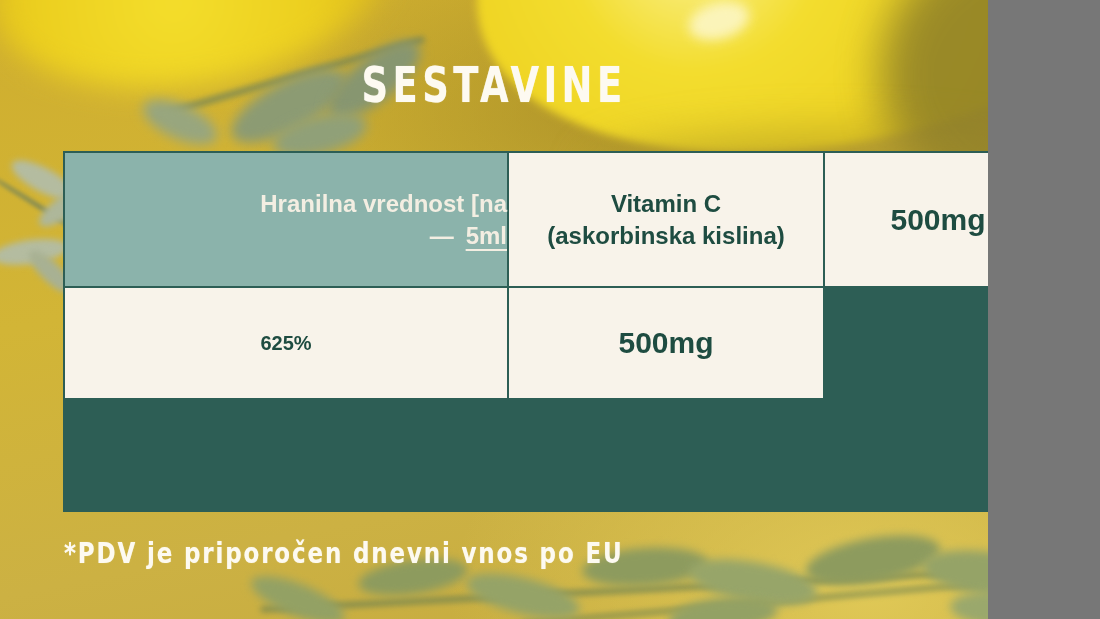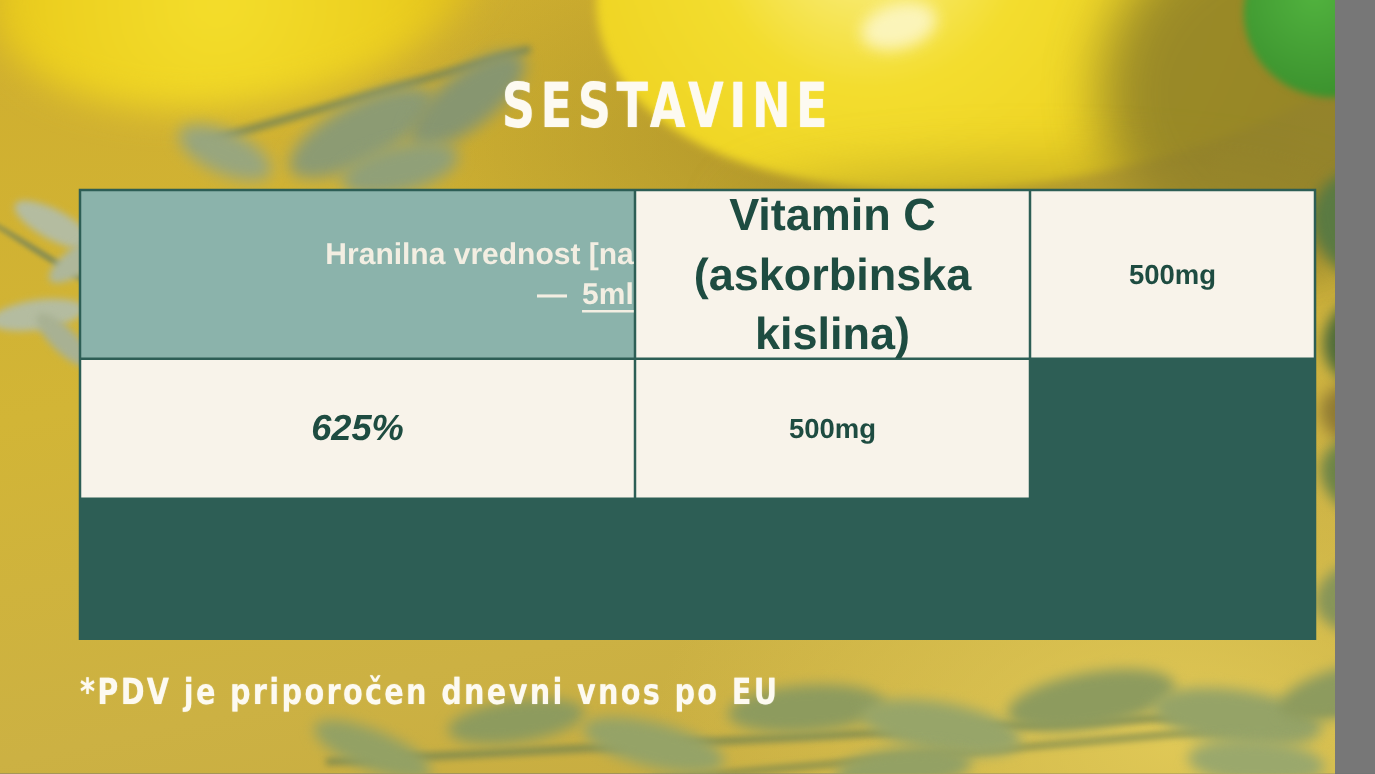--- a/index.html
+++ b/index.html
@@ -1,17 +1,17 @@
 <!DOCTYPE html>
 <html><head>
 <meta charset="utf-8">
 <style>
   html,body{margin:0;padding:0;background:#777;}
   .slide{
-    position:relative;width:1068px;height:619px;overflow:hidden;
+    position:relative;width:988px;height:619px;overflow:hidden;
     font-family:"Liberation Sans", sans-serif;
   }
   
   #bg{position:absolute;inset:0;z-index:0;
     background:
       radial-gradient(ellipse 700px 420px at 88% 96%, rgba(228,205,90,.85) 0%, rgba(228,205,90,0) 60%),
       radial-gradient(ellipse 620px 300px at 62% 18%, rgba(150,126,33,.55) 0%, rgba(150,126,33,0) 62%),
       linear-gradient(168deg,#cfae2e 0%,#d2b536 40%,#ccb143 72%,#c5ab3f 100%);
   }
   .sh{position:absolute;border-radius:50%;}
@@ -27,23 +27,23 @@
   .ingredients-table{
     position:absolute;z-index:2;left:63px;top:151px;width:990px;height:361px;
     box-sizing:border-box;background:#2d5e55;padding:2px;
     display:grid;grid-template-columns:442px 314px 226px;grid-template-rows:133px 110px 110px;
     gap:2px;
   }
   .cell{display:flex;flex-direction:column;align-items:center;justify-content:center;
     text-align:center;line-height:1.32;}
   .cell.head{background:#8bb3ab;color:#f3eee2;font-weight:bold;font-size:24px;align-items:flex-end;}
   .cell.body{background:#f8f3ea;color:#1e4c41;font-weight:bold;}
-  .cell.ingredient{font-size:36px;padding:0 34px;}
-  .cell.amount{font-size:22px;}
-  .cell.pdv{font-size:29px;padding:0 18px;line-height:1.25;font-style:italic;}
+  .cell.ingredient{font-size:24px;padding:0 34px;}
+  .cell.amount{font-size:30px;}
+  .cell.pdv{font-size:20px;padding:0 18px;line-height:1.25;}
   .dose-line{display:flex;align-items:center;justify-content:center;}
   .dose-dash{margin-right:12px;}
   .dose-val{text-decoration:underline;text-underline-offset:5px;text-decoration-thickness:2px;}
   
   .footnote{
     position:absolute;z-index:3;left:64px;top:537px;color:#fdfaf1;
     font-family:"DejaVu Sans", sans-serif;font-weight:bold;font-size:25px;
     letter-spacing:2px;transform:scale(.92,1.15);transform-origin:left top;
     text-shadow:0 0 1px rgba(255,255,255,.5);
   }

